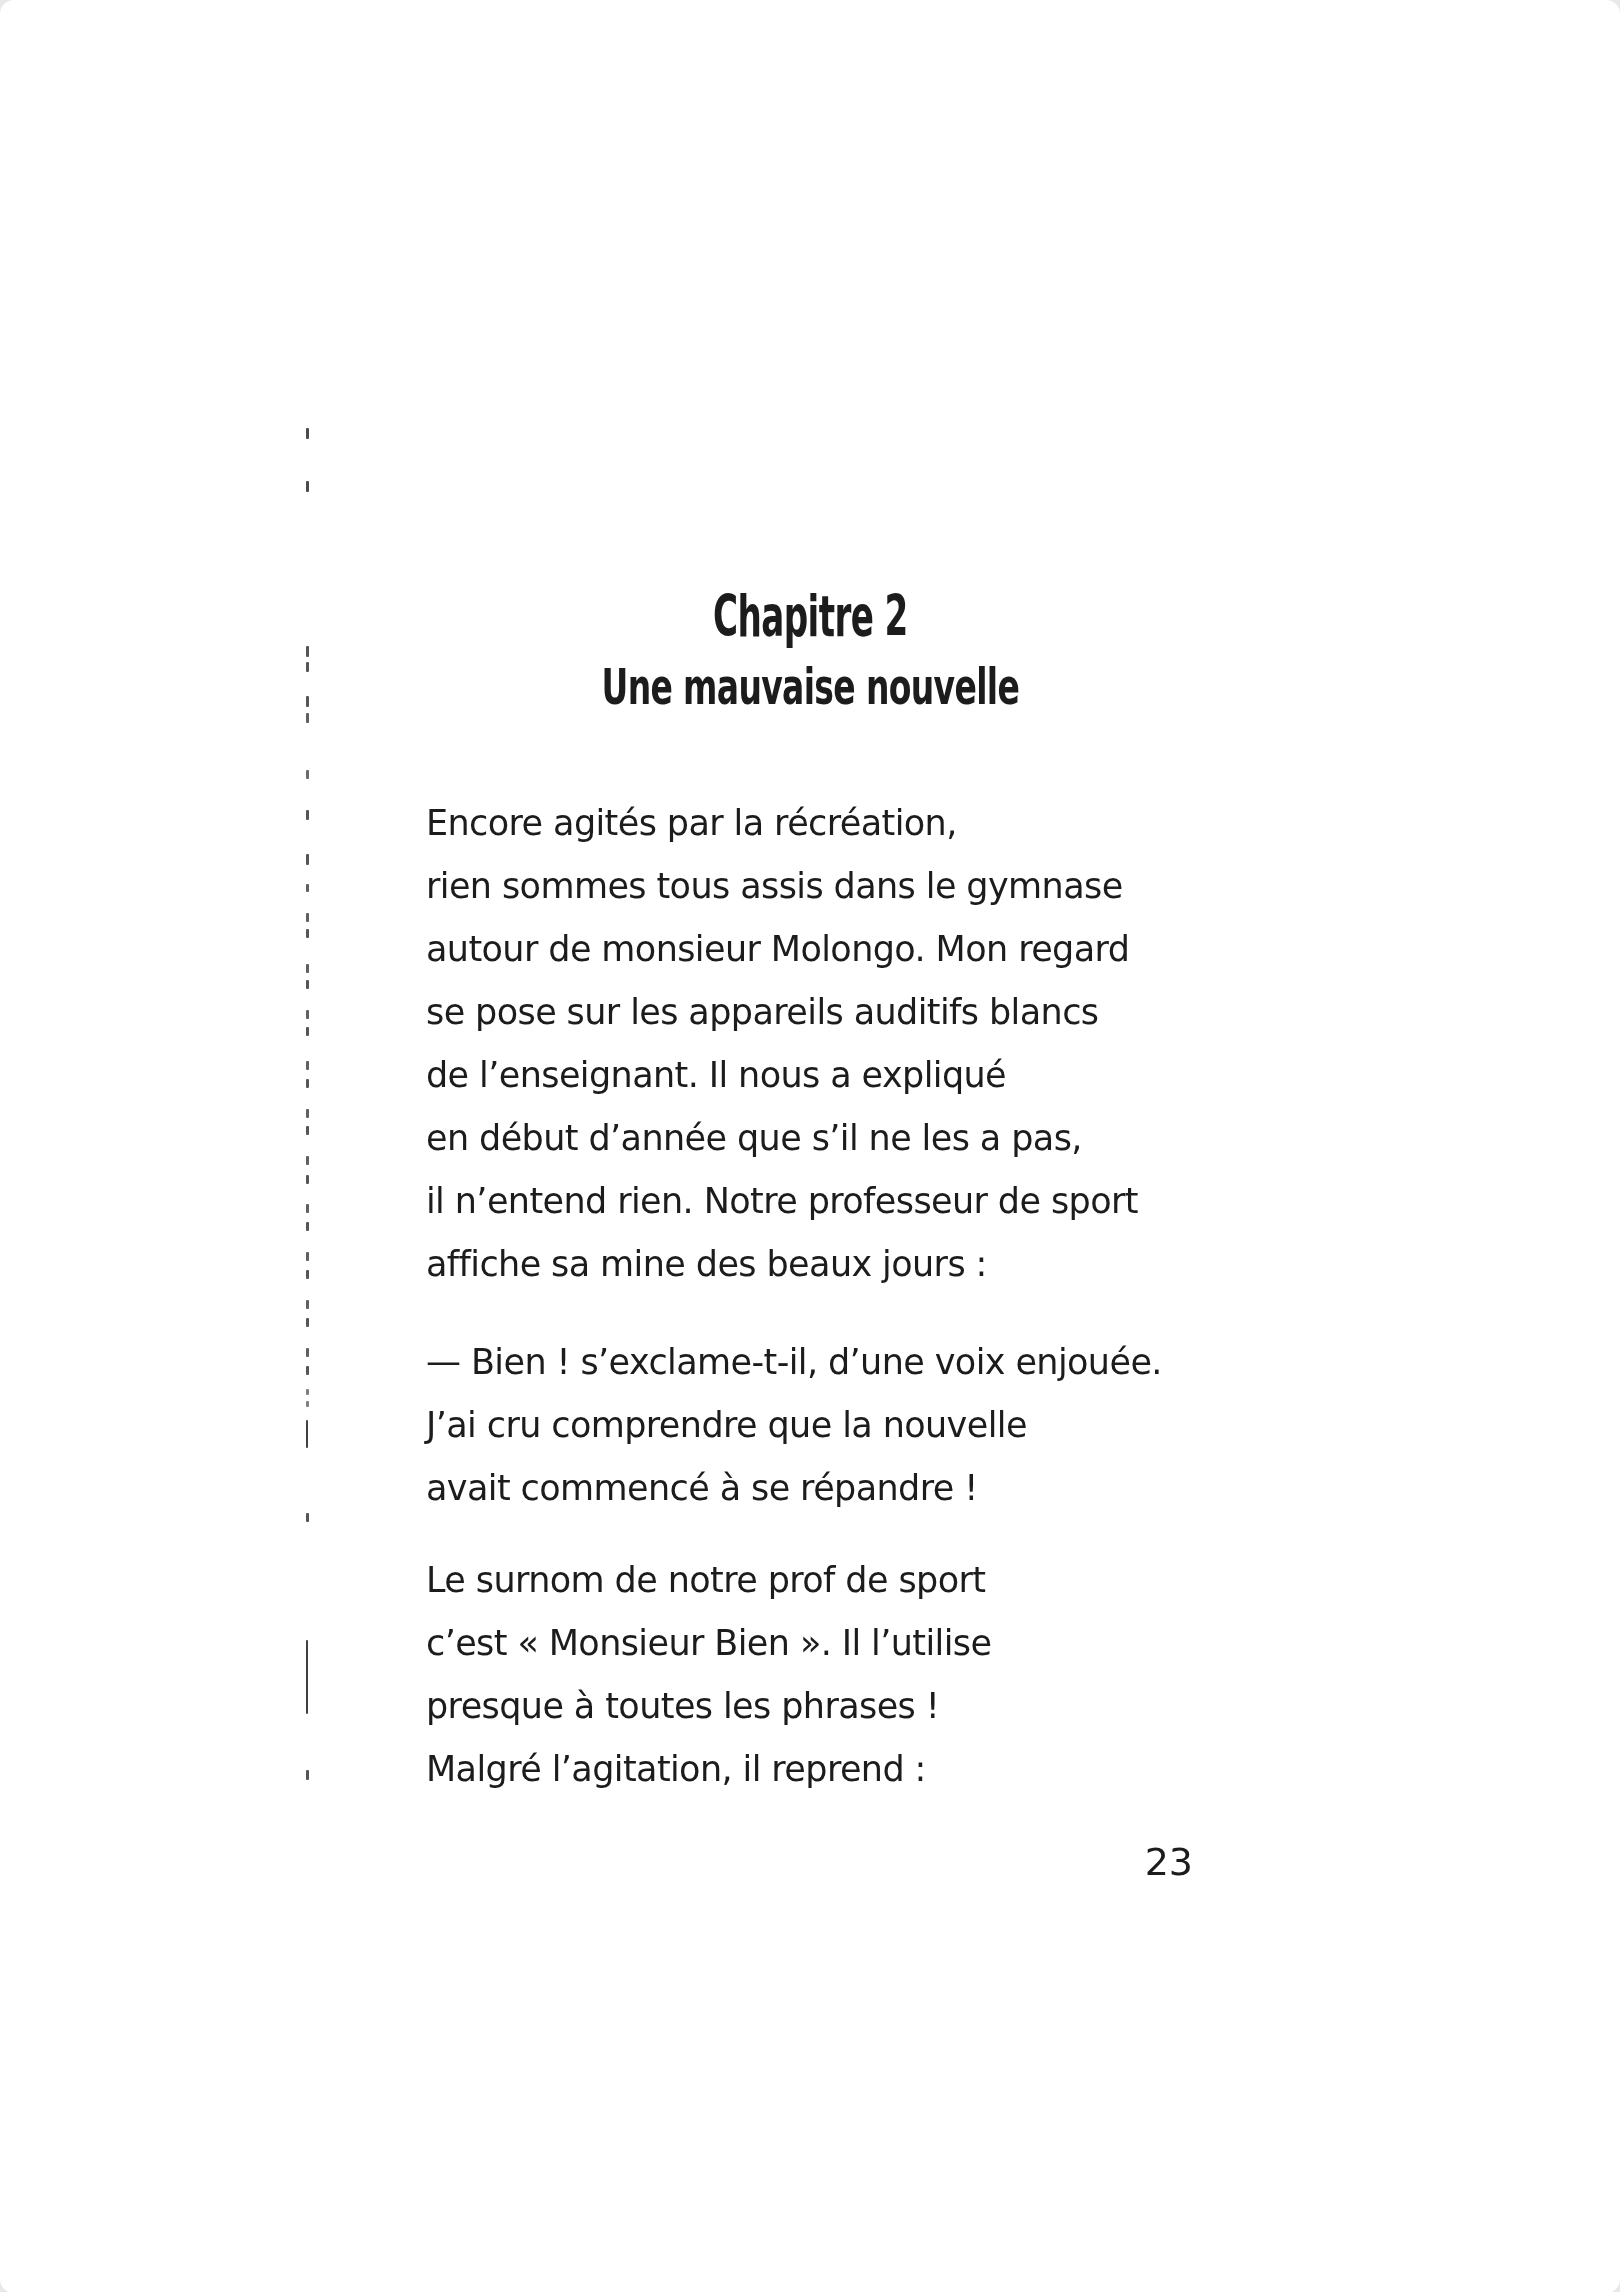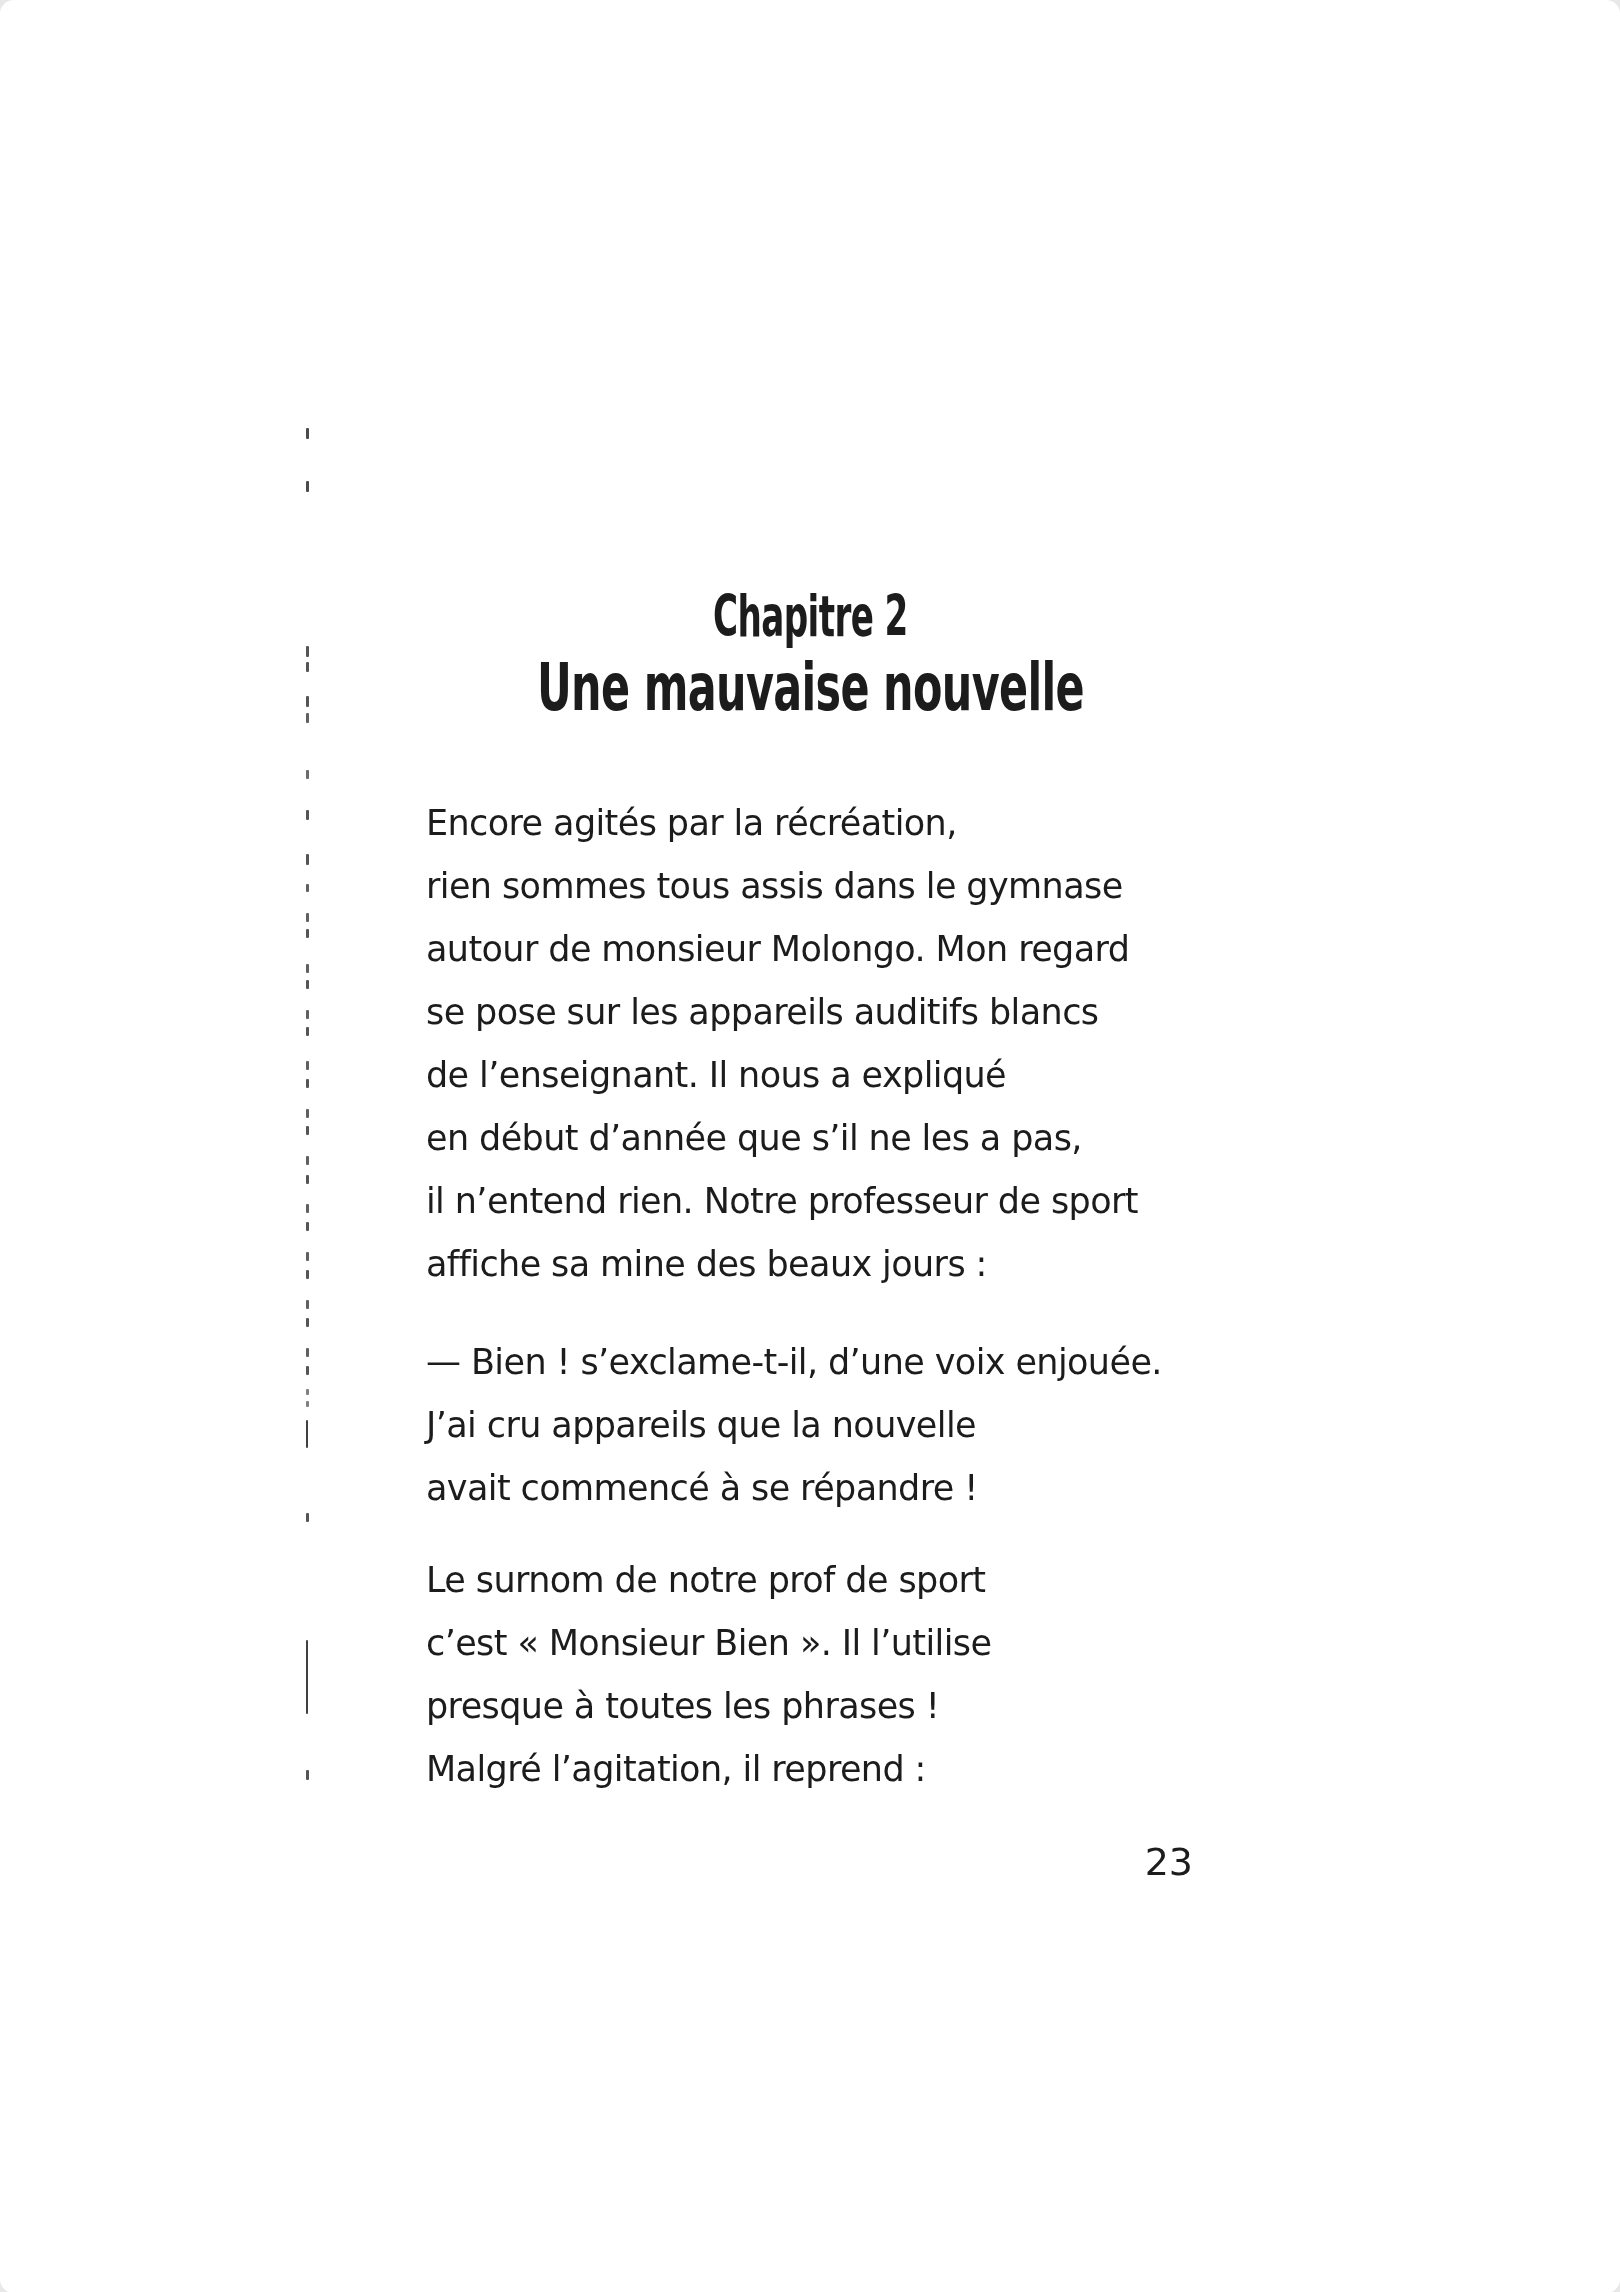--- a/index.html
+++ b/index.html
@@ -22,21 +22,21 @@
   }
   .chapter-title {
     font-size: 57px;
     font-weight: bold;
     line-height: 61px;
     letter-spacing: -1px;
     margin: 0;
   }
   .chapter-title .squeeze { display: inline-block; transform: scaleX(0.60); transform-origin: 50% 50%; }
   .chapter-subtitle {
-    font-size: 65px;
+    font-size: 50px;
     font-weight: bold;
     line-height: 57px;
     letter-spacing: -1px;
     margin: 11.8px 0 0 0;
   }
   .chapter-subtitle .squeeze { display: inline-block; transform: scaleX(0.66); transform-origin: 50% 50%; }
   .paragraph {
     position: absolute;
     left: 426px;
   }
@@ -121,21 +121,21 @@
     <div class="body-line">autour de monsieur Molongo. Mon regard</div>
     <div class="body-line">se pose sur les appareils auditifs blancs</div>
     <div class="body-line">de l’enseignant. Il nous a expliqué</div>
     <div class="body-line">en début d’année que s’il ne les a pas,</div>
     <div class="body-line">il n’entend rien. Notre professeur de sport</div>
     <div class="body-line">affiche sa mine des beaux jours :</div>
   </div>
 
   <div class="paragraph para-2">
     <div class="body-line">— Bien ! s’exclame-t-il, d’une voix enjouée.</div>
-    <div class="body-line">J’ai cru appareils que la nouvelle</div>
+    <div class="body-line">J’ai cru comprendre que la nouvelle</div>
     <div class="body-line">avait commencé à se répandre !</div>
   </div>
 
   <div class="paragraph para-3">
     <div class="body-line">Le surnom de notre prof de sport</div>
     <div class="body-line">c’est « Monsieur Bien ». Il l’utilise</div>
     <div class="body-line">presque à toutes les phrases !</div>
     <div class="body-line">Malgré l’agitation, il reprend :</div>
   </div>
 

